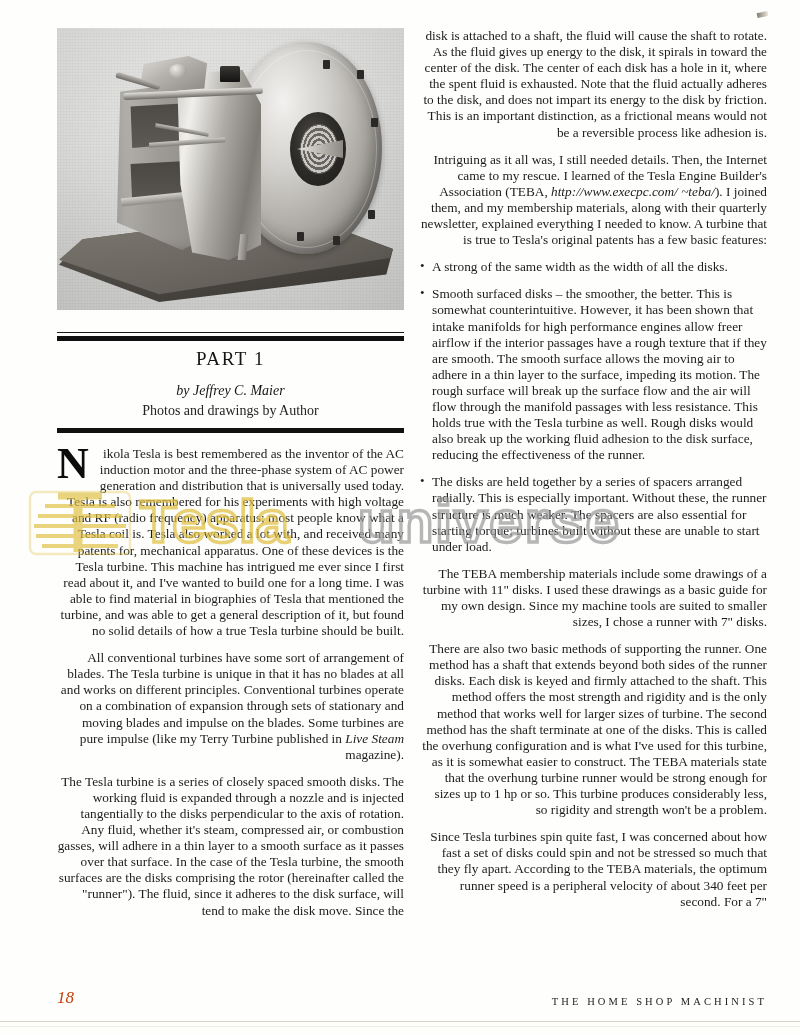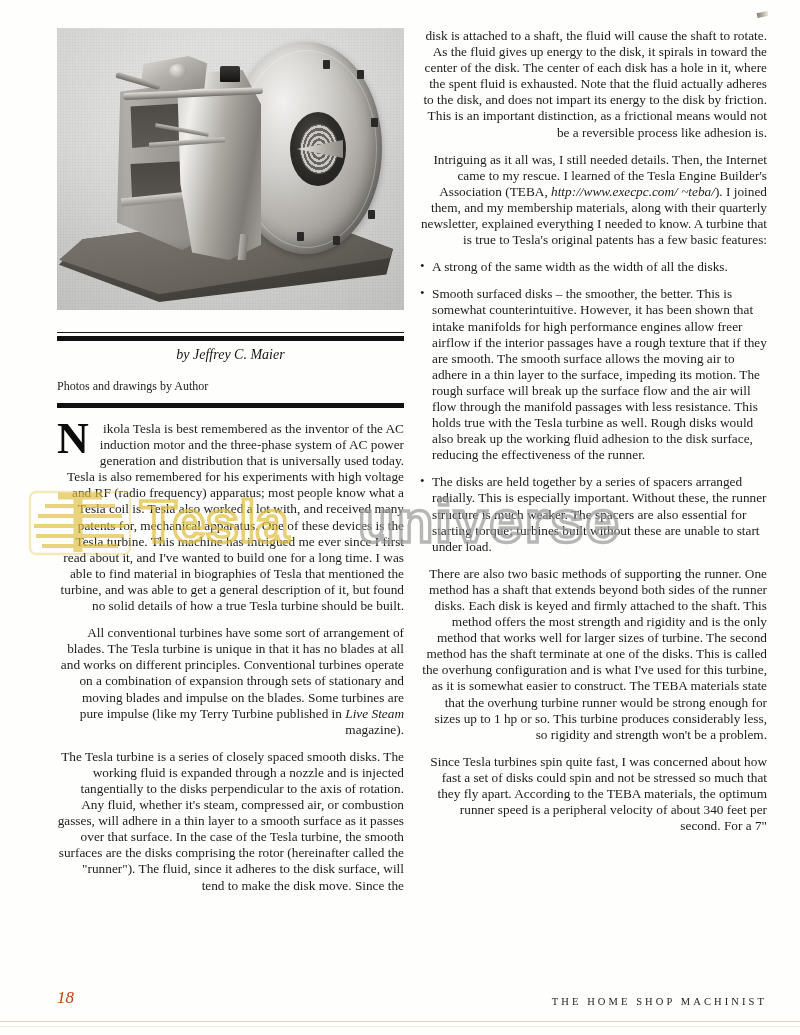--- a/index.html
+++ b/index.html
@@ -286,26 +286,27 @@
     text-align: center;
     font-size: 19px;
     letter-spacing: 1.6px;
     margin-top: 7px;
     color: #151515;
   }
   .article-byline {
     text-align: center;
     font-style: italic;
     font-size: 14px;
-    margin-top: 6px;
+    margin-top: 13px;
     color: #151515;
   }
   .article-credit {
-    font-size: 12px;
-    margin-top: 16px;
+    text-align: center;
+    font-size: 14px;
+    margin-top: 4px;
     color: #242424;
   }
 
   
   p.body {
     font-size: 13.3px;
     line-height: 16.1px;
     text-align: right;
     margin: 0 0 11px 0;
     color: #1c1c1c;
@@ -418,20 +419,21 @@
         <div class="ph-rod"></div>
         <div class="ph-rod2"></div>
         <div class="ph-leg"></div>
         <div class="ph-vignette"></div>
       </div>
     </div>
 
     <div class="rule-thin"></div>
     <div class="rule-thick"></div>
 
+    <div class="article-part">PART 1</div>
     <div class="article-byline">by Jeffrey C. Maier</div>
     <div class="article-credit">Photos and drawings by Author</div>
 
     <div class="rule-thick-bottom"></div>
 
     <p class="body first dropcap-para"><span class="dropcap">N</span><span>ikola Tesla is best remembered as the inventor of the AC induction motor and the three-phase system of AC power generation and distribution that is universally used today. Tesla is also remembered for his experiments with high voltage and RF (radio frequency) apparatus; most people know what a Tesla coil is. Tesla also worked a lot with, and received many patents for, mechanical apparatus. One of these devices is the Tesla turbine. This machine has intrigued me ever since I first read about it, and I've wanted to build one for a long time. I was able to find material in biographies of Tesla that mentioned the turbine, and was able to get a general description of it, but found no solid details of how a true Tesla turbine should be built.</span></p>
 
     <p class="body"><span>All conventional turbines have some sort of arrangement of blades. The Tesla turbine is unique in that it has no blades at all and works on different principles. Conventional turbines operate on a combination of expansion through sets of stationary and moving blades and impulse on the blades. Some turbines are pure impulse (like my Terry Turbine published in </span><em class="it">Live Steam</em><span> magazine).</span></p>
 
     <p class="body">The Tesla turbine is a series of closely spaced smooth disks. The working fluid is expanded through a nozzle and is injected tangentially to the disks perpendicular to the axis of rotation. Any fluid, whether it's steam, compressed air, or combustion gasses, will adhere in a thin layer to a smooth surface as it passes over that surface. In the case of the Tesla turbine, the smooth surfaces are the disks comprising the rotor (hereinafter called the "runner"). The fluid, since it adheres to the disk surface, will tend to make the disk move. Since the</p>
@@ -442,20 +444,21 @@
     <p class="body">disk is attached to a shaft, the fluid will cause the shaft to rotate. As the fluid gives up energy to the disk, it spirals in toward the center of the disk. The center of each disk has a hole in it, where the spent fluid is exhausted. Note that the fluid actually adheres to the disk, and does not impart its energy to the disk by friction. This is an important distinction, as a frictional means would not be a reversible process like adhesion is.</p>
 
     <p class="body"><span>Intriguing as it all was, I still needed details. Then, the Internet came to my rescue. I learned of the Tesla Engine Builder's Association (TEBA, </span><em class="it">http://www.execpc.com/ ~teba/</em><span>). I joined them, and my membership materials, along with their quarterly newsletter, explained everything I needed to know. A turbine that is true to Tesla's original patents has a few basic features:</span></p>
 
     <ul class="features">
       <li><span class="bullet">•</span><span>A strong of the same width as the width of all the disks.</span></li>
       <li><span class="bullet">•</span><span>Smooth surfaced disks – the smoother, the better. This is somewhat counterintuitive. However, it has been shown that intake manifolds for high performance engines allow freer airflow if the interior passages have a rough texture that if they are smooth. The smooth surface allows the moving air to adhere in a thin layer to the surface, impeding its motion. The rough surface will break up the surface flow and the air will flow through the manifold passages with less resistance. This holds true with the Tesla turbine as well. Rough disks would also break up the working fluid adhesion to the disk surface, reducing the effectiveness of the runner.</span></li>
       <li><span class="bullet">•</span><span>The disks are held together by a series of spacers arranged radially. This is especially important. Without these, the runner structure is much weaker. The spacers are also essential for starting torque; turbines built without these are unable to start under load.</span></li>
     </ul>
 
+    <p class="body">The TEBA membership materials include some drawings of a turbine with 11" disks. I used these drawings as a basic guide for my own design. Since my machine tools are suited to smaller sizes, I chose a runner with 7" disks.</p>
 
     <p class="body">There are also two basic methods of supporting the runner. One method has a shaft that extends beyond both sides of the runner disks. Each disk is keyed and firmly attached to the shaft. This method offers the most strength and rigidity and is the only method that works well for larger sizes of turbine. The second method has the shaft terminate at one of the disks. This is called the overhung configuration and is what I've used for this turbine, as it is somewhat easier to construct. The TEBA materials state that the overhung turbine runner would be strong enough for sizes up to 1 hp or so. This turbine produces considerably less, so rigidity and strength won't be a problem.</p>
 
     <p class="body">Since Tesla turbines spin quite fast, I was concerned about how fast a set of disks could spin and not be stressed so much that they fly apart. According to the TEBA materials, the optimum runner speed is a peripheral velocity of about 340 feet per second. For a 7"</p>
   </div>
 
   <div class="watermark">
     <svg class="wm-svg" width="800" height="96" viewBox="0 0 800 96" xmlns="http://www.w3.org/2000/svg">
       <g opacity="0.72">
 

